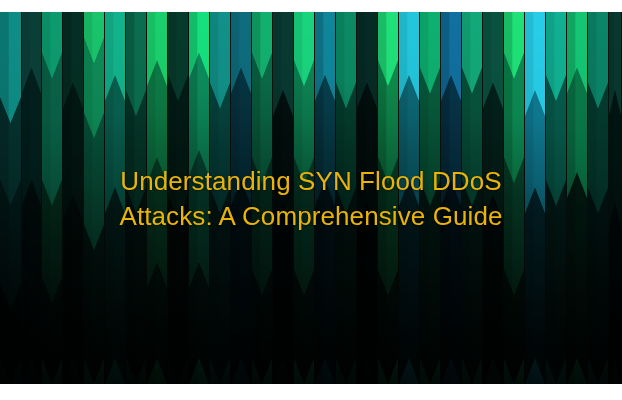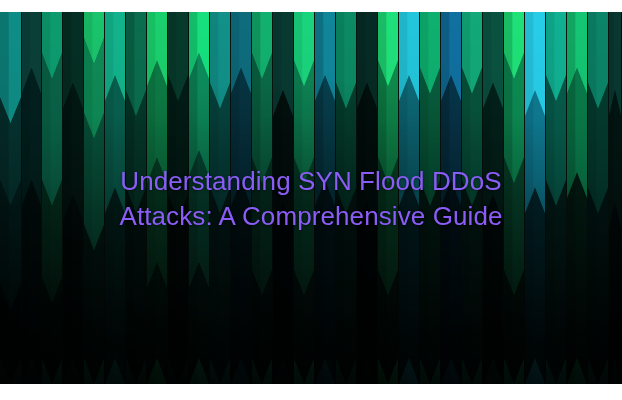--- a/index.html
+++ b/index.html
@@ -75,21 +75,21 @@
     position: absolute;
     left: 0;
     right: 0;
     top: 152px;
     padding: 0 60px;
     text-align: center;
     pointer-events: none;
   }
   #hero-title {
     margin: 0;
-    color: #8b5cf6;
+    color: #eab308;
     font-family: "Liberation Sans", sans-serif;
     font-size: 26px;
     font-weight: 400;
     line-height: 35px;
     letter-spacing: 0.1px;
     text-shadow: 0 1px 3px rgba(0,0,0,0.45);
     white-space: pre-line;
   }
 </style>
 </head>

